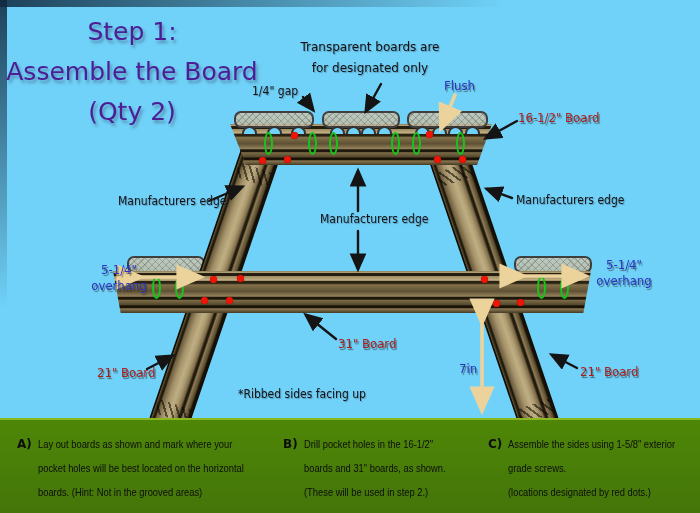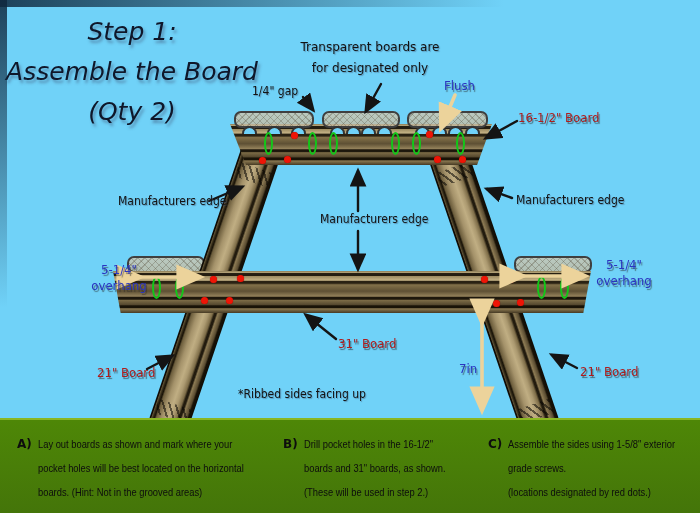--- a/index.html
+++ b/index.html
@@ -68,21 +68,21 @@
   
   #arrows{position:absolute;left:0;top:0;z-index:7;pointer-events:none;}
   .ab{stroke:#141414;stroke-width:2.4;stroke-linecap:round;}
   .ag{stroke:#ecd39b;stroke-width:3.6;stroke-linecap:round;}
 
   
   .txt{position:absolute;z-index:8;}
   .cond{transform:scaleX(.9);transform-origin:left top;white-space:nowrap;}
   .cond-c{transform:scaleX(.9);transform-origin:center top;white-space:nowrap;}
   #title{left:0;top:12px;width:264px;text-align:center;font-size:25px;line-height:40px;
-         color:#0f172a;text-shadow:2px 3px 3px rgba(60,80,115,.5);font-style:italic;}
+         color:#4c1d95;text-shadow:2px 3px 3px rgba(60,80,115,.5);}
   #note{left:290px;top:37px;width:160px;text-align:center;font-size:12px;line-height:21px;
         color:#121212;text-shadow:1px 1px 1px rgba(60,80,115,.45);}
   .lbl-black{font-size:12px;color:#141414;text-shadow:1px 1px 1px rgba(60,80,115,.45);}
   .lbl-red{font-size:13px;color:#ae1d1d;text-shadow:1.5px 1.5px 1px rgba(35,35,35,.55);}
   .lbl-blue{font-size:13px;color:#2b35c0;text-shadow:1.5px 1.5px 1px rgba(35,35,35,.5);}
   .lbl-2l{text-align:center;line-height:16px;width:70px;}
 
   
   .instr{position:absolute;top:432px;z-index:8;display:flex;color:#0d0d0d;}
   .instr-id{font-weight:bold;font-size:12px;line-height:24px;margin-right:6px;}

